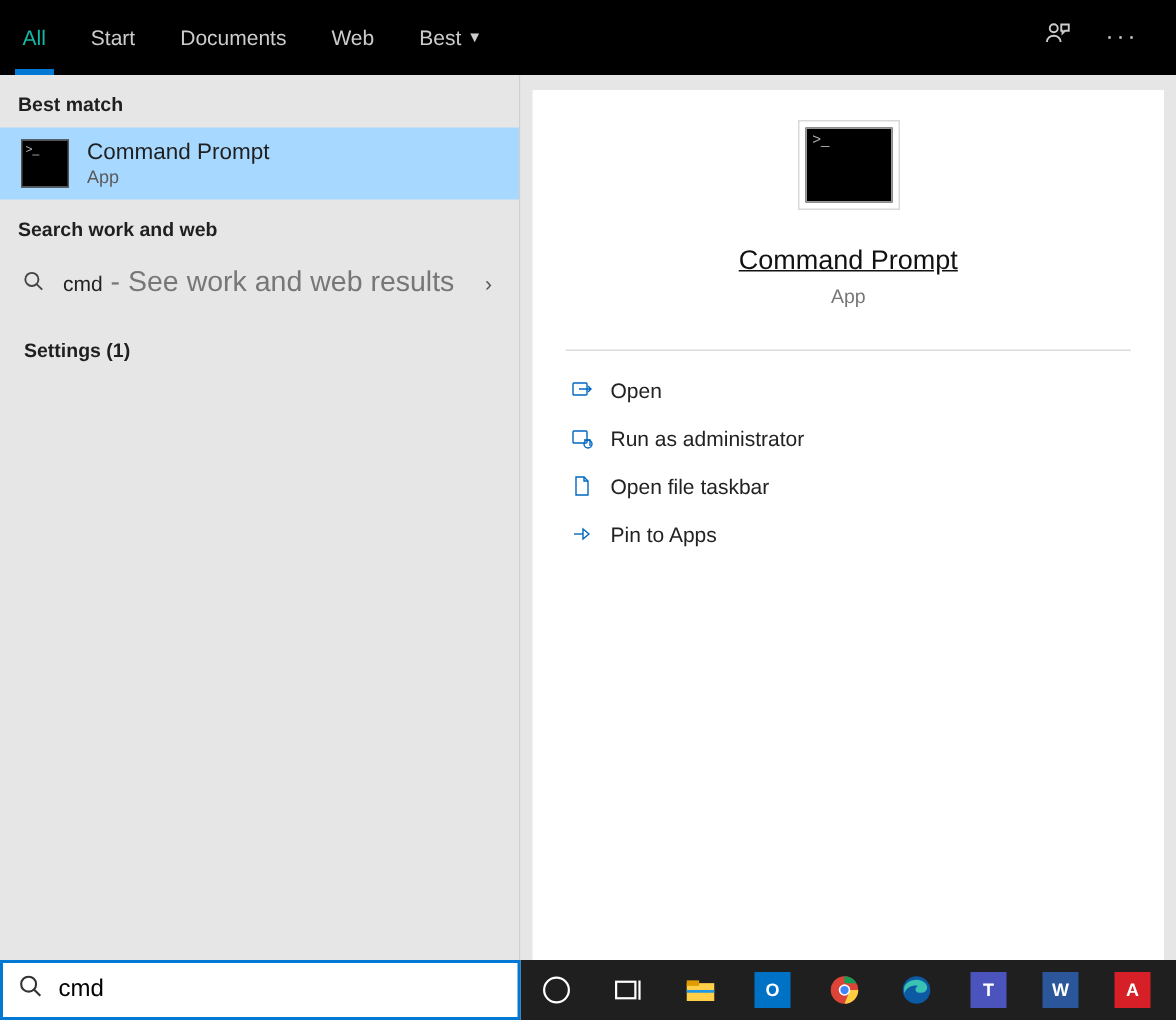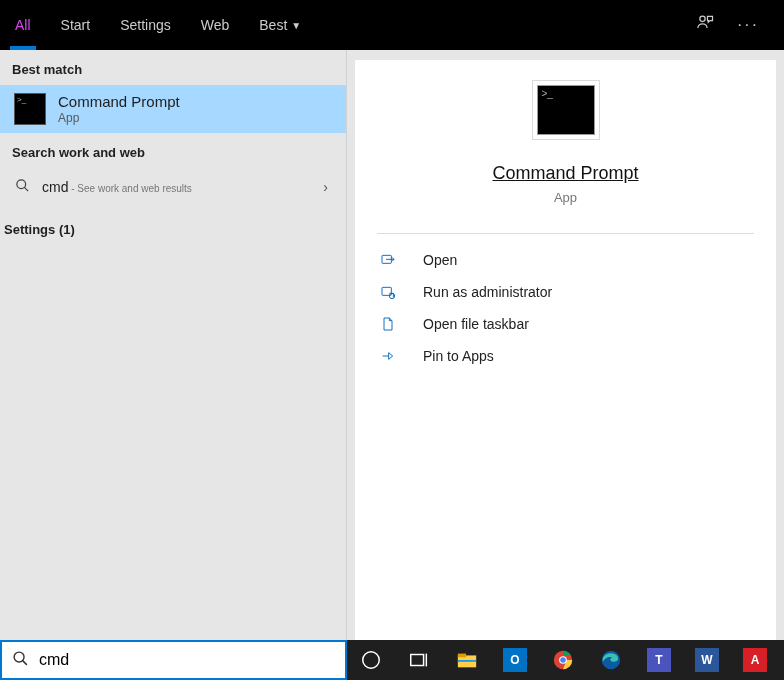--- a/index.html
+++ b/index.html
@@ -1,21 +1,21 @@
 <!DOCTYPE html>
 <html><head>
 <meta charset="utf-8">
 <style>
   * { margin: 0; padding: 0; box-sizing: border-box; font-family: "Segoe UI", Arial, sans-serif; }
   body { width: 784px; height: 680px; overflow: hidden; background: #fff; position: relative; }
 
   
   .tabs-bar { height: 50px; background: #000; display: flex; align-items: center; color: #ccc; font-size: 14px; }
   .tab { padding: 0 15px; height: 100%; display: flex; align-items: center; cursor: pointer; position: relative; }
-  .tab.active { color: #d946ef; }
+  .tab.active { color: #14b8a6; }
   .tab.active::after { content:""; position:absolute; bottom:0; left:10px; right:10px; height:4px; background:#0078d4; }
   .tab .chev { margin-left:4px; font-size:10px; }
   .tabs-spacer { flex:1; }
   .tabs-right { display:flex; align-items:center; gap:22px; padding-right:25px; height:100%; }
   .feedback-icon, .more-icon { color:#ccc; font-size:16px; cursor:pointer; }
   .more-icon { letter-spacing:2px; }
 
   
   .panels { display:flex; height: 590px; }
   .left-panel { width: 347px; background:#e6e6e6; border-right:1px solid #d0d0d0; overflow:hidden; }
@@ -25,33 +25,33 @@
   .section-label { font-size:13px; font-weight:600; padding:12px 12px 8px 12px; color:#1f1f1f; }
   .best-match-item { background:#a7d8ff; display:flex; align-items:center; padding:8px 14px; gap:12px; cursor:pointer; }
   .cmd-icon-sm { width:32px; height:32px; background:#000; border:1px solid #555; position:relative; }
   .cmd-icon-sm::before { content:">_"; color:#bbb; font-size:8px; position:absolute; top:1px; left:2px; }
   .bm-title { font-size:15px; color:#1f1f1f; line-height:1.2; }
   .bm-sub { font-size:12px; color:#5a5a5a; }
 
   .web-item { display:flex; align-items:center; padding:10px 14px; gap:12px; font-size:14px; color:#222; cursor:pointer; }
   .search-glyph { width:16px; text-align:center; color:#444; }
   .web-query { color:#222; }
-  .web-tail { color:#777; font-size:10px; }
+  .web-tail { color:#777; font-size:19px; }
   .web-chev { margin-left:auto; color:#555; font-size:14px; padding-right:4px;}
 
-  .settings-label { font-size:13px; font-weight:600; padding:16px 12px 8px 4px; color:#1f1f1f; }
+  .settings-label { font-size:13px; font-weight:600; padding:16px 12px 8px 16px; color:#1f1f1f; }
 
   
   .preview-icon { width:58px; height:50px; background:#000; border:1px solid #9a9a9a; margin:0 auto; position:relative; box-shadow:0 0 0 4px #fff, 0 0 0 5px #d9d9d9; }
   .preview-icon::before { content:">_"; color:#aaa; font-size:10px; position:absolute; top:2px; left:4px; }
   .preview-title { text-align:center; font-size:18px; margin-top:28px; color:#111; text-decoration:underline; }
   .preview-sub { text-align:center; font-size:13px; color:#777; margin-top:6px; }
   .preview-sep { border:0; border-top:1px solid #dcdcdc; margin:28px 22px 10px 22px; }
   .action-list { padding:0 24px; }
-  .action-item { display:flex; align-items:flex-start; gap:26px; padding:8px 0; font-size:14px; color:#222; cursor:pointer; }
+  .action-item { display:flex; align-items:flex-start; gap:10px; padding:8px 0; font-size:14px; color:#222; cursor:pointer; }
   .action-icon { width:18px; height:16px; display:inline-flex; align-items:center; justify-content:center; color:#0067c0; }
   .action-icon svg { width:16px; height:16px; stroke:#0067c0; fill:none; stroke-width:1.4; }
 
   
   .taskbar { position:absolute; bottom:0; left:0; right:0; height:40px; background:#1f1f1f; display:flex; align-items:center; }
   .search-box { height:40px; width:347px; background:#fff; border:2px solid #0078d4; display:flex; align-items:center; padding:0 10px; gap:10px; }
   .search-box input { border:0; outline:0; font-size:16px; flex:1; background:transparent; color:#000; }
   .search-box .sglyph { color:#333; font-size:16px; }
   .tb-items { display:flex; align-items:center; height:100%; }
   .tb-btn { width:48px; height:100%; display:flex; align-items:center; justify-content:center; cursor:pointer; }
@@ -63,21 +63,21 @@
 <body>
 
 <div class="tabs-bar">
   <div class="tab active">
       <span>All</span>
     </div>
   <div class="tab">
       <span>Start</span>
     </div>
   <div class="tab">
-      <span>Settings</span>
+      <span>Documents</span>
     </div>
   <div class="tab">
       <span>Web</span>
     </div>
   <div class="tab">
       <span>Best</span>
       <span class="chev">▼</span>
     </div>
   <div class="tabs-spacer"></div>
   <div class="tabs-right">

